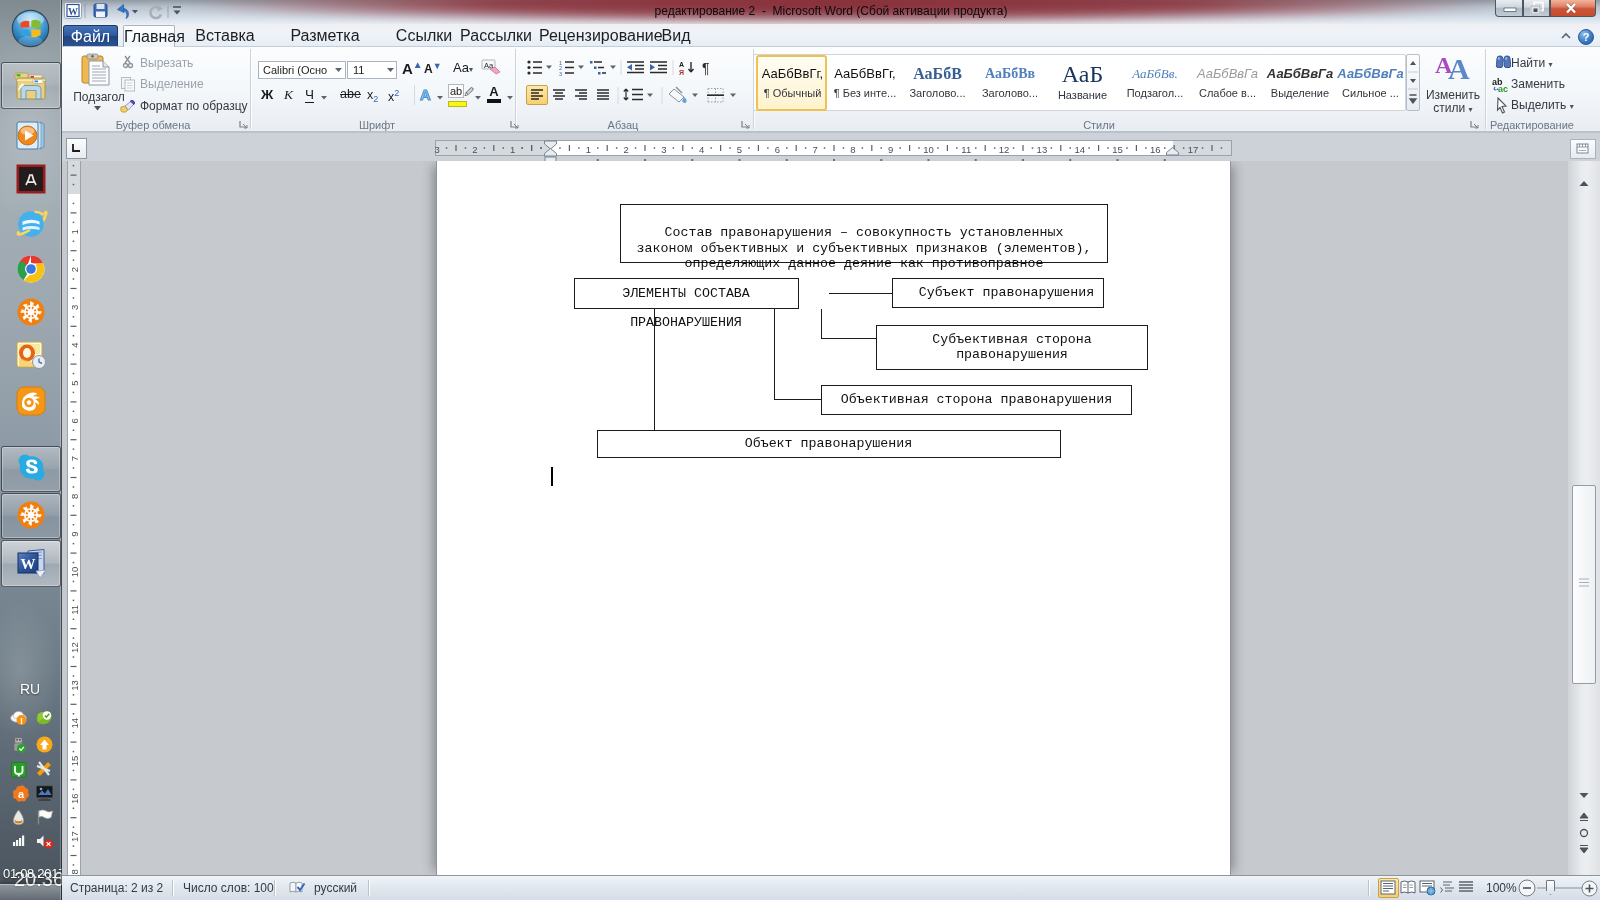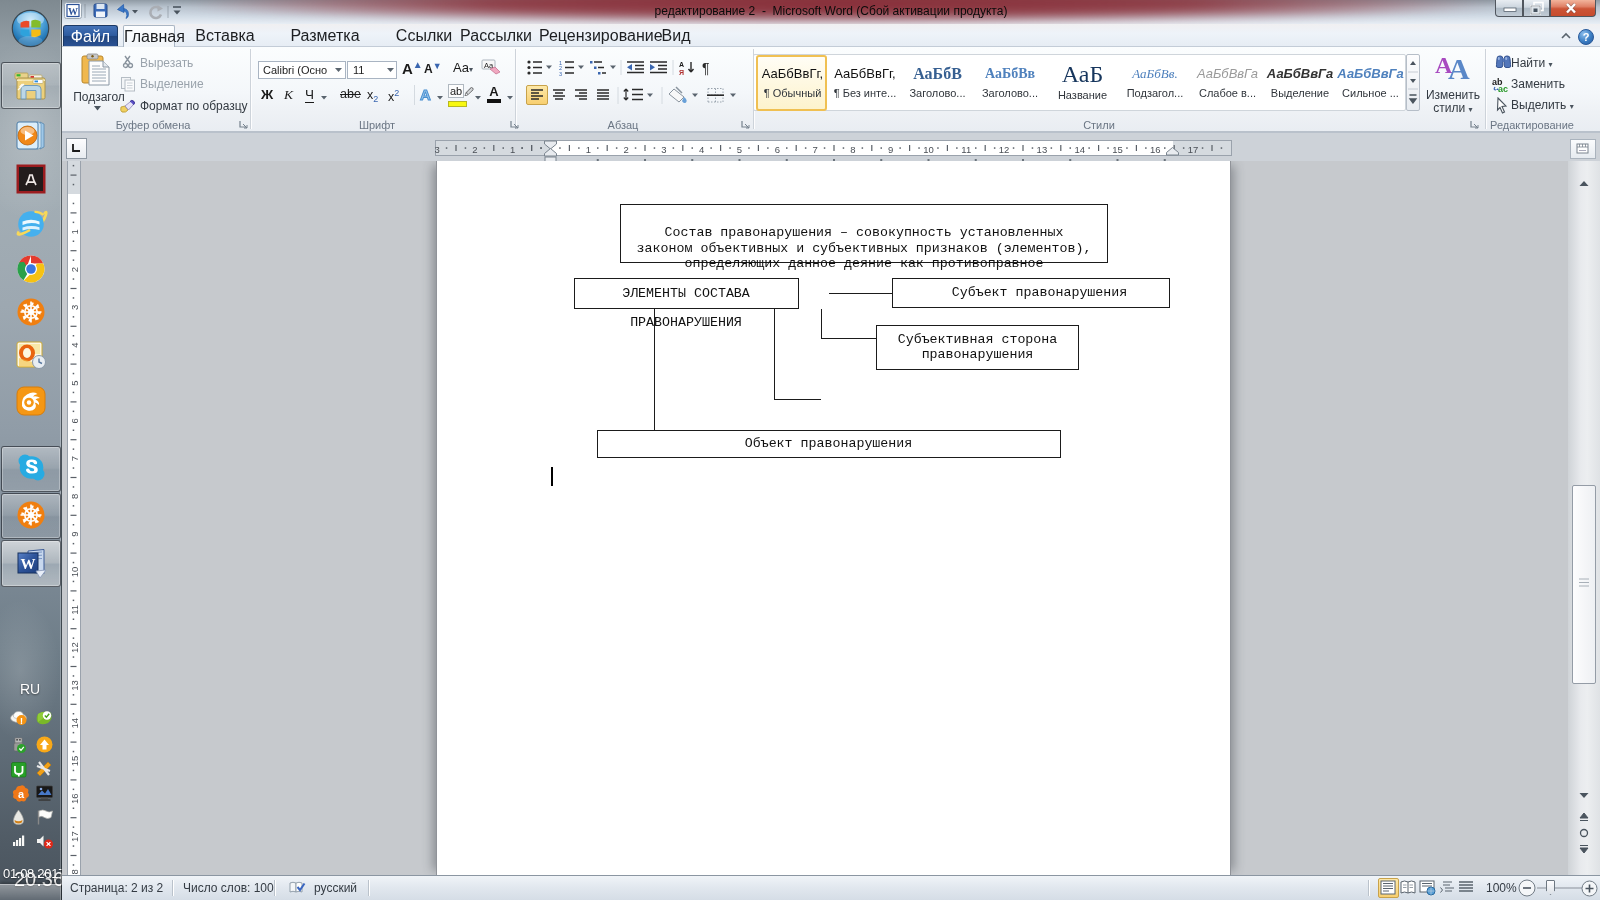--- a/index.html
+++ b/index.html
@@ -769,22 +769,23 @@
       <rect x="3.5" y="656.0999999999999" width="6" height="1.2" fill="#5a6068"></rect>
       <rect x="5.7" y="646.4999999999999" width="1.5" height="1.5" fill="#5a6068"></rect>
       <text x="0" y="0" transform="translate(10.5 713.4) rotate(-90)" text-anchor="middle" font-size="9.5" fill="#4a4f56" font-family="Liberation Sans">18</text>
       <rect x="5.7" y="703.1999999999999" width="1.5" height="1.5" fill="#5a6068"></rect>
       <rect x="3.5" y="693.9" width="6" height="1.2" fill="#5a6068"></rect>
       <rect x="5.7" y="684.3" width="1.5" height="1.5" fill="#5a6068"></rect>
     </svg>
 
   <div class="dbox" style="left:558px;top:43px;width:488px;height:59px;padding-top:20px;">Состав правонарушения – совокупность установленных<br>законом объективных и субъективных признаков (элементов),<br>определяющих данное деяние как противоправное</div>
   <div class="dbox" style="left:511.5px;top:117px;width:225px;height:31px;line-height:29px;">ЭЛЕМЕНТЫ СОСТАВА ПРАВОНАРУШЕНИЯ</div>
-  <div class="dbox" style="left:830px;top:117px;width:278px;height:30px;line-height:28px;padding-left:17px;">Субъект правонарушения</div>
-  <div class="dbox" style="left:814px;top:163.5px;width:203px;height:45px;padding-top:6px;">Субъективная сторона<br>правонарушения</div>
+  <div class="dbox" style="left:830px;top:117px;width:212px;height:30px;line-height:28px;padding-left:17px;">Субъект правонарушения</div>
+  <div class="dbox" style="left:814px;top:163.5px;width:272px;height:45px;padding-top:6px;">Субъективная сторона<br>правонарушения</div>
+  <div class="dbox" style="left:759px;top:223.5px;width:311px;height:30px;line-height:28px;">Объективная сторона правонарушения</div>
   <div class="dbox" style="left:534.5px;top:268.5px;width:464px;height:28px;line-height:26px;">Объект правонарушения</div>
   <div class="dline" style="left:767px;top:132px;width:63px;height:1px;"></div>
   <div class="dline" style="left:591.5px;top:148px;width:1px;height:121px;"></div>
   <div class="dline" style="left:712px;top:148px;width:1px;height:91px;"></div>
   <div class="dline" style="left:712px;top:238px;width:47px;height:1px;"></div>
   <div class="dline" style="left:758.5px;top:148px;width:1px;height:30px;"></div>
   <div class="dline" style="left:758.5px;top:177px;width:56px;height:1px;"></div>
   <div class="dline" style="left:488.5px;top:306px;width:2px;height:19px;background:#000;"></div>
 
   <div class="abs" style="left:1506px;top:0;width:32px;height:714px;background:linear-gradient(to right,#cfd3d7,#e8eaed 40%,#eceef0 60%,#dfe2e5);"></div>

